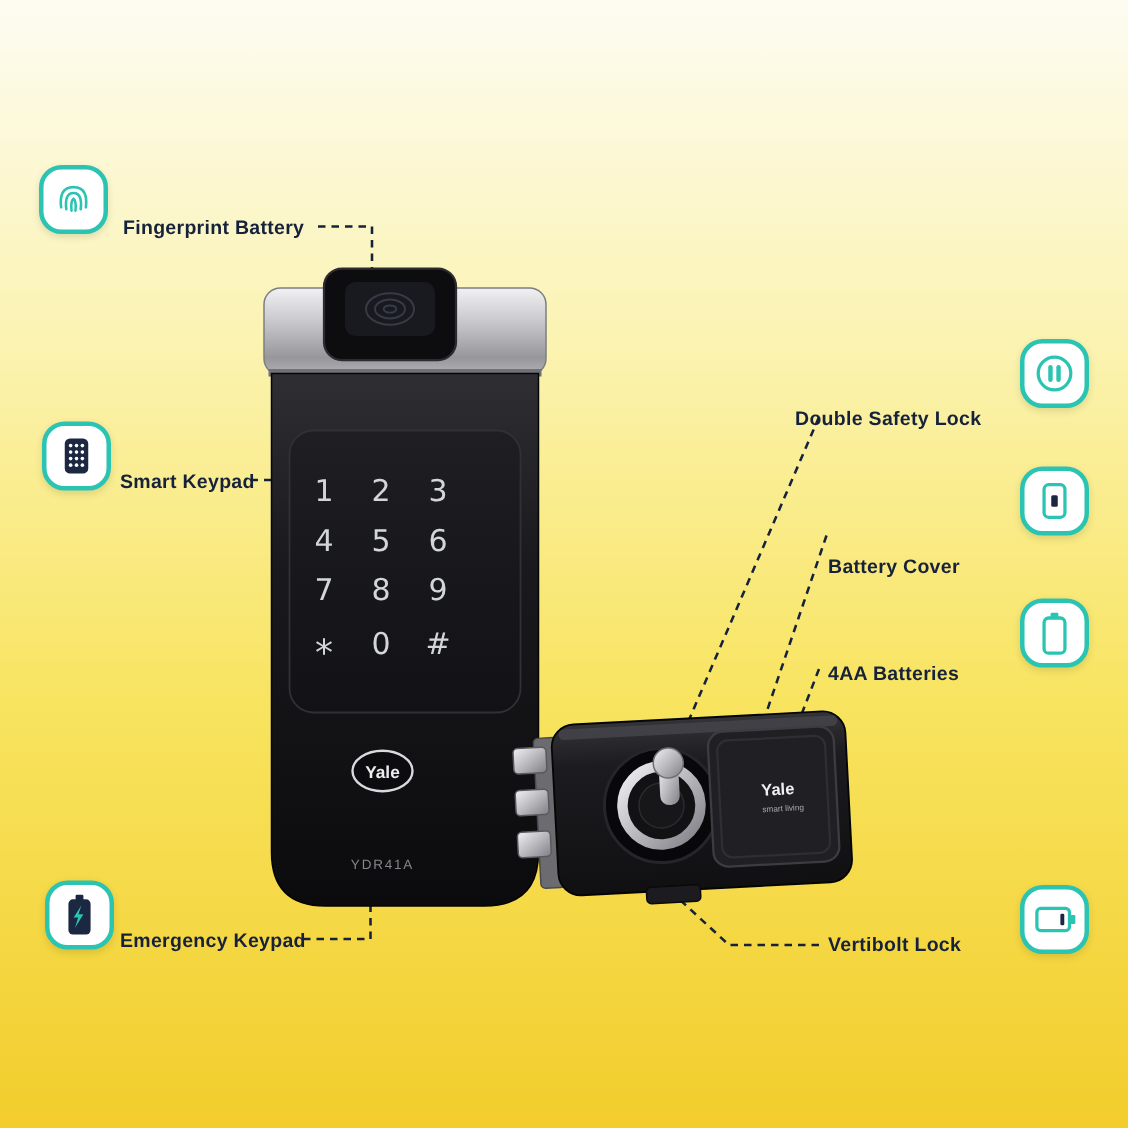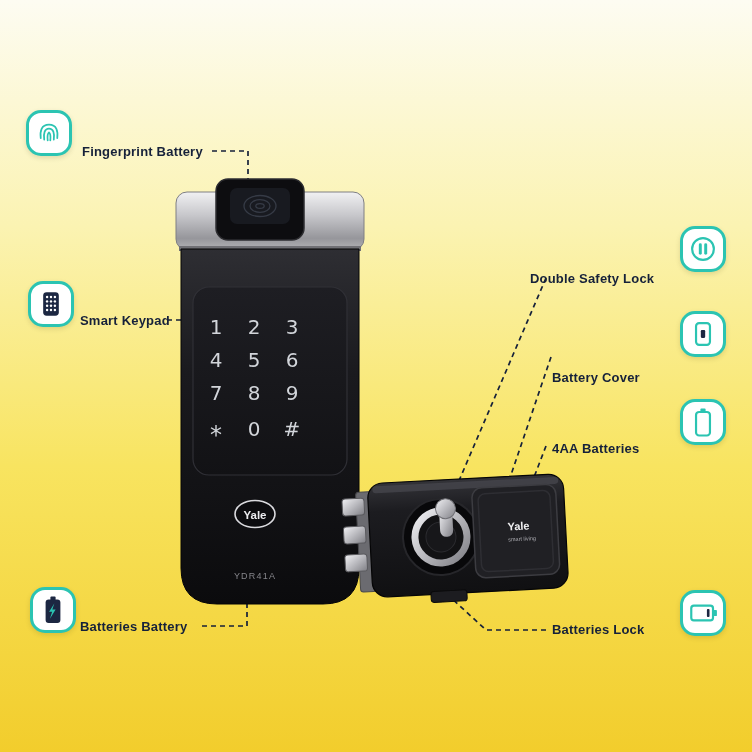--- a/index.html
+++ b/index.html
@@ -159,21 +159,21 @@
   </div>
   <div class="callout-label" style="left:80px;top:313px;">Smart Keypad</div>
 
   <div class="icon-box" style="left:30px;top:587px;">
     <svg viewBox="0 0 46 46">
       <rect x="20" y="7.5" width="6" height="4.5" rx="1" fill="#1c2742"></rect>
       <rect x="14.5" y="11" width="17" height="27" rx="3.5" fill="#1c2742"></rect>
       <path d="M24.5 15.5 L18.5 25 L22 25 L19.5 33 L26 22.5 L22.2 22.5 Z" fill="#2bc4b2"></path>
     </svg>
   </div>
-  <div class="callout-label" style="left:80px;top:619px;">Batteries Battery</div>
+  <div class="callout-label" style="left:80px;top:619px;">Emergency Keypad</div>
 
   <div class="icon-box" style="left:680px;top:226px;">
     <svg viewBox="0 0 46 46">
       <circle cx="23" cy="23" r="12.5" fill="none" stroke="#2bc4b2" stroke-width="2.5"></circle>
       <rect x="18.2" y="16.5" width="3.4" height="13" rx="1.7" fill="#2bc4b2"></rect>
       <rect x="24.4" y="16.5" width="3.4" height="13" rx="1.7" fill="#2bc4b2"></rect>
     </svg>
   </div>
   <div class="callout-label" style="left:530px;top:260px;margin-top:11px;">Double Safety Lock</div>
 
@@ -193,15 +193,15 @@
   </div>
   <div class="callout-label" style="left:552px;top:429px;margin-top:12px;">4AA Batteries</div>
 
   <div class="icon-box" style="left:680px;top:590px;">
     <svg viewBox="0 0 46 46">
       <rect x="9.5" y="14.5" width="25" height="17" rx="3" fill="none" stroke="#2bc4b2" stroke-width="2.5"></rect>
       <rect x="27.5" y="18.5" width="3" height="9" rx="1" fill="#1c2742"></rect>
       <rect x="34.5" y="19.5" width="4.5" height="7" rx="1" fill="#2bc4b2"></rect>
     </svg>
   </div>
-  <div class="callout-label" style="left:552px;top:622px;">Batteries Lock</div>
+  <div class="callout-label" style="left:552px;top:622px;">Vertibolt Lock</div>
 
 </div>
 
 </body></html>

